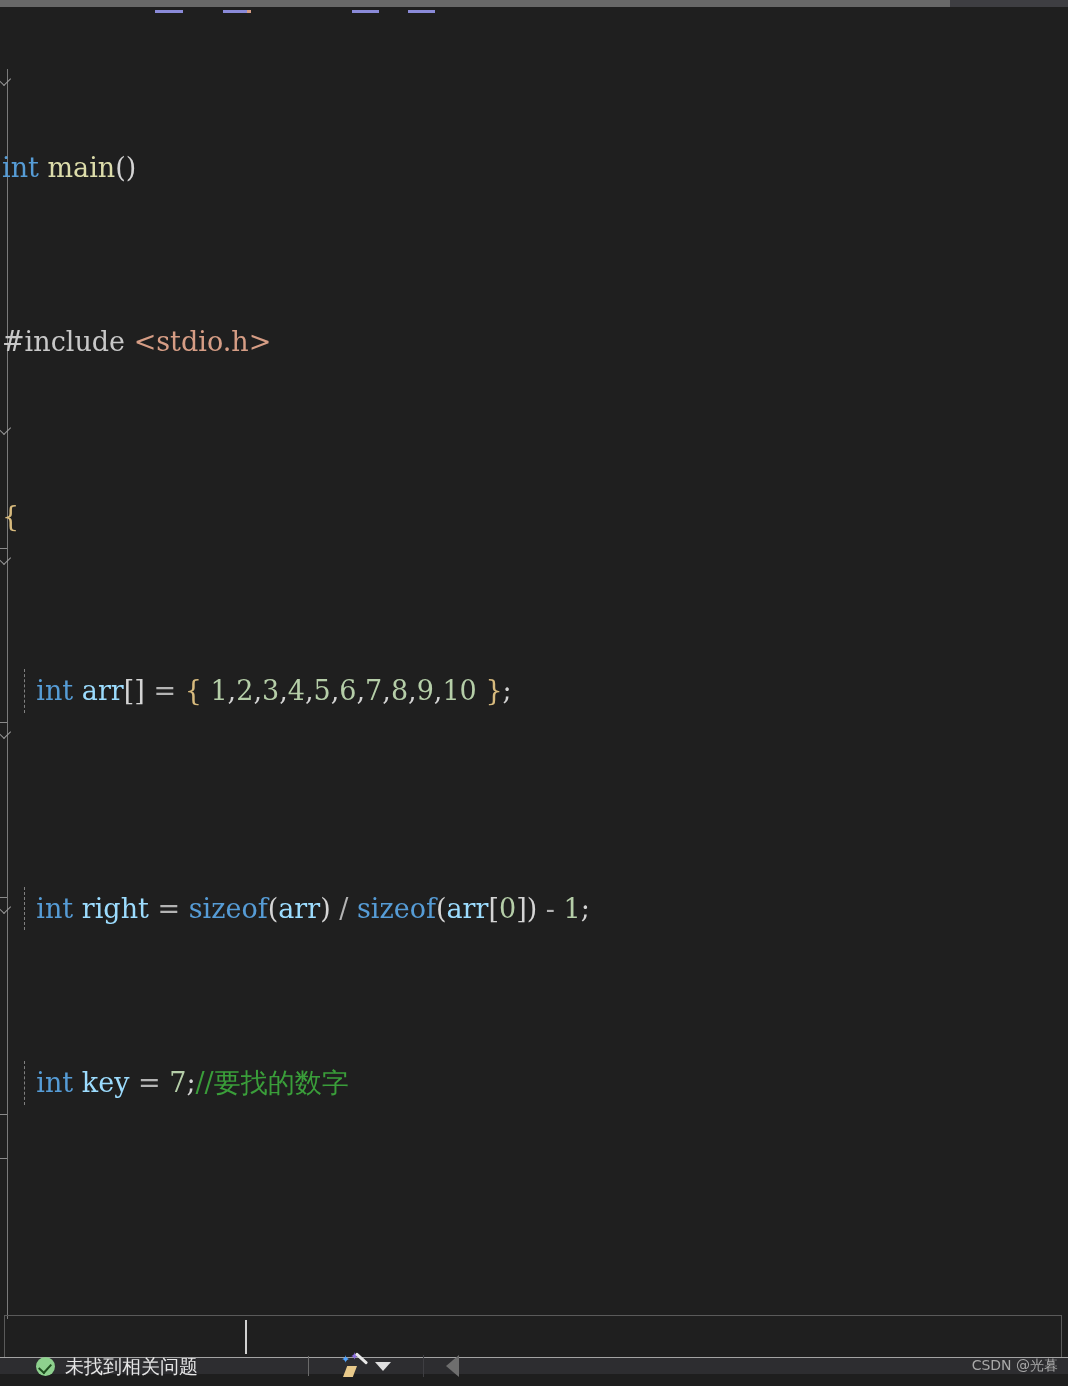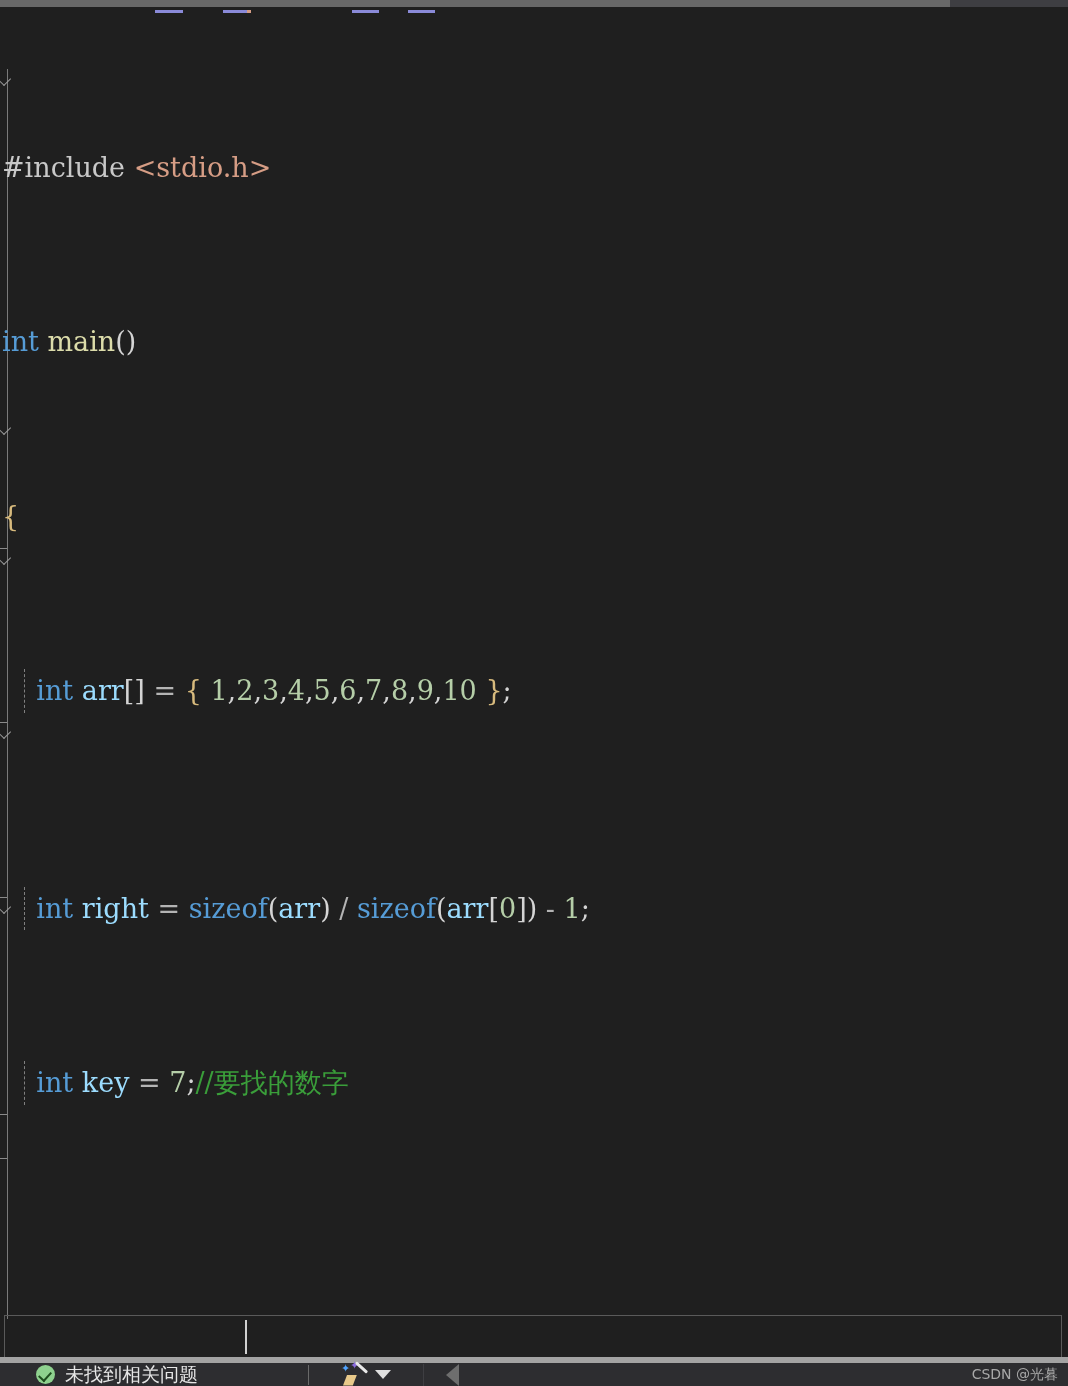--- a/index.html
+++ b/index.html
@@ -139,23 +139,23 @@
     top: 1313px;
     width: 2px;
     height: 34px;
     background: #d0d0d0;
   }
 
   
   #statusbar {
     position: absolute;
     left: 0; top: 1357px;
-    width: 1068px; height: 29px;
+    width: 1068px; height: 17px;
     background: #2d2d30;
-    border-top: 6px solid #a3a3a3;
+    border-top: 1px solid #a3a3a3;
     box-sizing: border-box;
     display: flex;
     align-items: center;
     font-family: "DejaVu Sans", sans-serif;
   }
   #statusbar .ok-icon {
     margin-left: 36px;
     width: 19px; height: 19px;
     border-radius: 50%;
     background: #8ed18e;
@@ -269,23 +269,23 @@
     <div class="tick" style="top:715px;"></div>
     <div class="chev" style="top:715px;"></div>
     <div class="tick" style="top:890px;"></div>
     <div class="chev" style="top:890px;"></div>
     <div class="tick" style="top:1107px;"></div>
     <div class="tick" style="top:1151px;"></div>
   </div>
 
   <div id="code">
 
+    <div class="line"><span class="type">int</span> <span class="fn">main</span><span class="punct">()</span></div>
+
     <div class="line"><span class="pp">#include </span><span class="hdr">&lt;stdio.h&gt;</span></div>
-
-    <div class="line"><span class="type">int</span> <span class="fn">main</span><span class="punct">()</span></div>
 
     <div class="line"><span class="brace">{</span></div>
 
     <div class="line"><span class="guide" style="left:24px;"></span>    <span class="type">int</span> <span class="ident">arr</span><span class="punct">[]</span> <span class="op">=</span> <span class="brace">{</span> <span class="num">1</span><span class="punct">,</span><span class="num">2</span><span class="punct">,</span><span class="num">3</span><span class="punct">,</span><span class="num">4</span><span class="punct">,</span><span class="num">5</span><span class="punct">,</span><span class="num">6</span><span class="punct">,</span><span class="num">7</span><span class="punct">,</span><span class="num">8</span><span class="punct">,</span><span class="num">9</span><span class="punct">,</span><span class="num">10</span> <span class="brace">}</span><span class="punct">;</span></div>
 
 
     <div class="line"><span class="guide" style="left:24px;"></span>    <span class="type">int</span> <span class="ident">right</span> <span class="op">=</span> <span class="type">sizeof</span><span class="punct">(</span><span class="ident">arr</span><span class="punct">)</span> <span class="op">/</span> <span class="type">sizeof</span><span class="punct">(</span><span class="ident">arr</span><span class="punct">[</span><span class="num">0</span><span class="punct">])</span> <span class="op">-</span> <span class="num">1</span><span class="punct">;</span></div>
 
     <div class="line"><span class="guide" style="left:24px;"></span>    <span class="type">int</span> <span class="ident">key</span> <span class="op">=</span> <span class="num">7</span><span class="punct">;</span><span class="com">//要找的数字</span></div>
 

